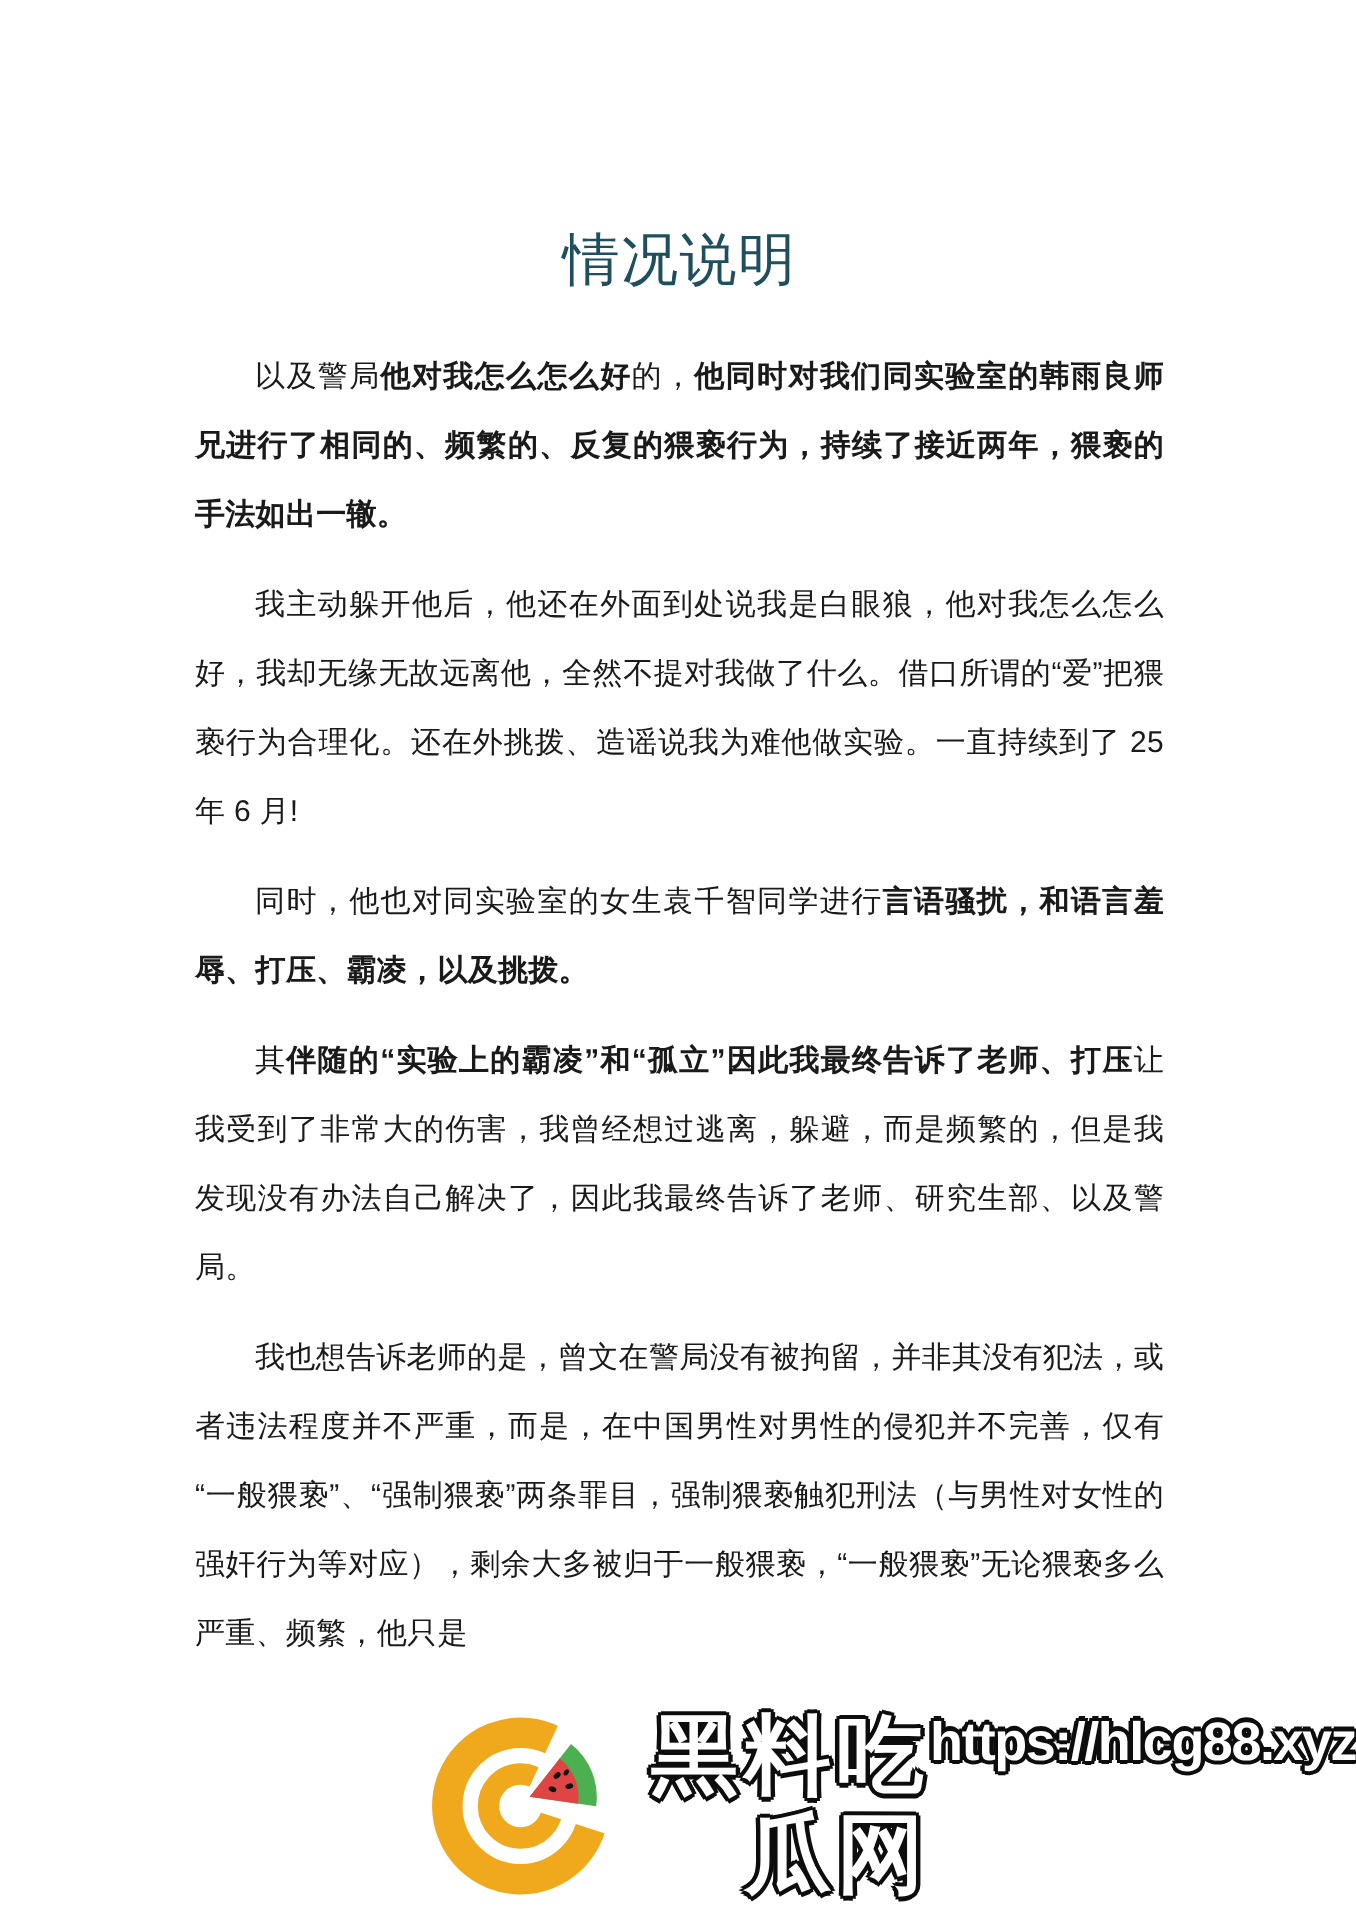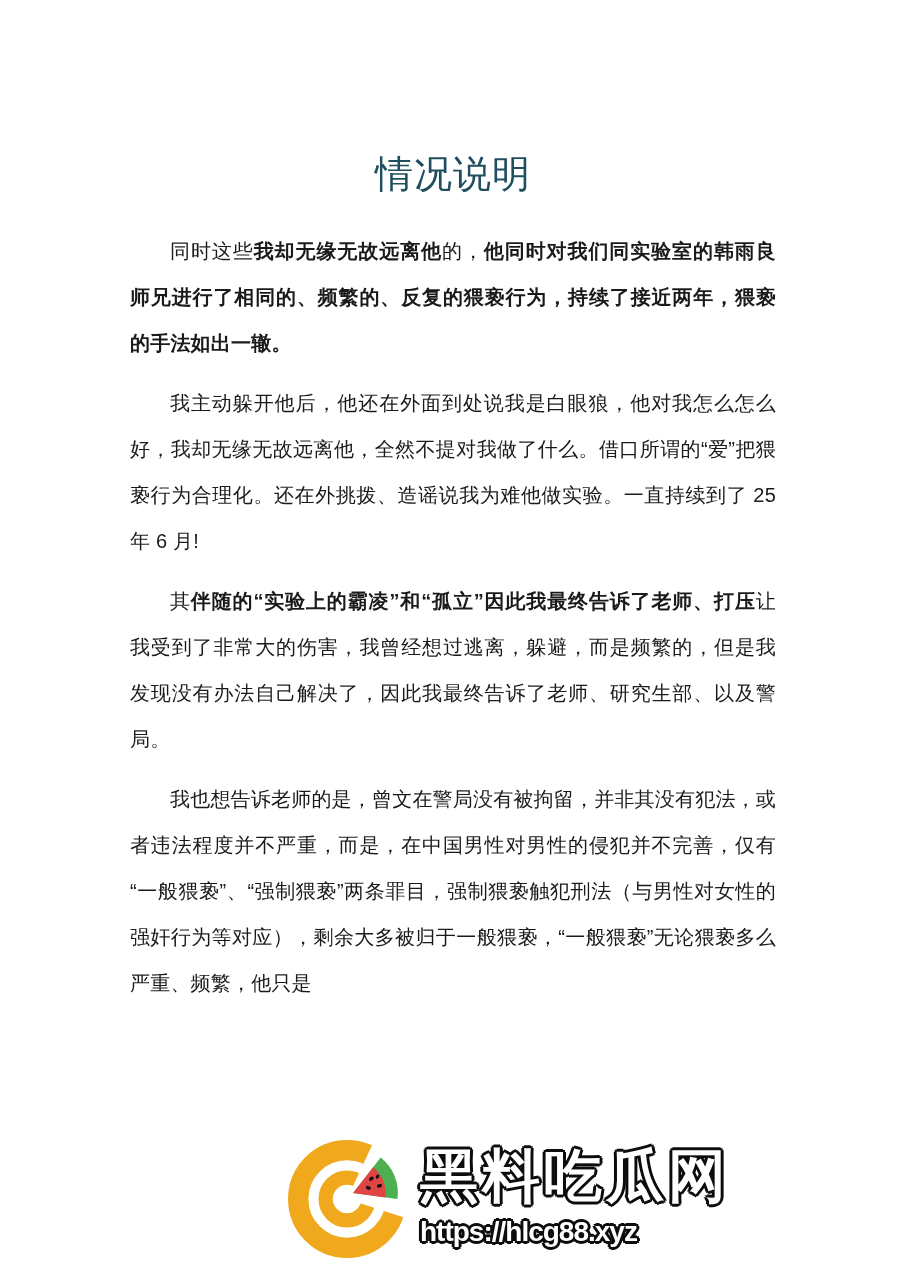--- a/index.html
+++ b/index.html
@@ -38,45 +38,46 @@
   .body-text .b { font-weight: 700; }
   
   .watermark {
     position: absolute;
     left: 286px;
     top: 1138px;
     display: flex;
     align-items: center;
   }
   .wm-logo { width: 122px; height: 122px; flex: 0 0 auto; }
-  .wm-text { margin-left: 12px; display: flex; flex-direction: column; align-items: flex-start; text-align: right; }
+  .wm-text { margin-left: 12px; display: flex; flex-direction: row; align-items: flex-start; text-align: right; }
   .outline-txt {
     color: #ffffff;
     font-weight: 700;
     text-shadow:
       -2px -2px 0 #0d0d0d, 2px -2px 0 #0d0d0d,
       -2px  2px 0 #0d0d0d, 2px  2px 0 #0d0d0d,
        0   -2px 0 #0d0d0d, 0    2px 0 #0d0d0d,
       -2px  0   0 #0d0d0d, 2px  0   0 #0d0d0d,
       -3px  0   0 #0d0d0d, 3px  0   0 #0d0d0d,
        0   -3px 0 #0d0d0d, 0    3px 0 #0d0d0d;
   }
   .wm-site { font-size: 58px; line-height: 66px; letter-spacing: 4px; }
-  .wm-url  { font-size: 28px; line-height: 46px; letter-spacing: -1px; }
+  .wm-url  { font-size: 36px; line-height: 46px; letter-spacing: -1px; }
 </style>
 </head>
 <body>
 
 <div class="page">
   <div class="doc">
     <h1 class="doc-title" style="color: rgb(31, 78, 95);">情况说明</h1>
     <div class="body-text">
 
-        <p><span>同时这些</span><span class="b">我却无缘无故远离他</span><span>的，</span><span class="b">他同时对我们同实验室的韩雨良师兄进行了相同的、频繁的、反复的猥亵行为，持续了接近两年，猥亵的手法如出一辙。</span></p>
+        <p><span>以及警局</span><span class="b">他对我怎么怎么好</span><span>的，</span><span class="b">他同时对我们同实验室的韩雨良师兄进行了相同的、频繁的、反复的猥亵行为，持续了接近两年，猥亵的手法如出一辙。</span></p>
         <p><span>我主动躲开他后，他还在外面到处说我是白眼狼，他对我怎么怎么好，我却无缘无故远离他，全然不提对我做了什么。借口所谓的“爱”把猥亵行为合理化。还在外挑拨、造谣说我为难他做实验。一直持续到了 25 年 6 月!</span></p>
+        <p><span>同时，他也对同实验室的女生袁千智同学进行</span><span class="b">言语骚扰，和语言羞辱、打压、霸凌，以及挑拨。</span></p>
         <p><span>其</span><span class="b">伴随的“实验上的霸凌”和“孤立”因此我最终告诉了老师、打压</span><span>让我受到了非常大的伤害，我曾经想过逃离，躲避，而是频繁的，但是我发现没有办法自己解决了，因此我最终告诉了老师、研究生部、以及警局。</span></p>
         <p><span>我也想告诉老师的是，曾文在警局没有被拘留，并非其没有犯法，或者违法程度并不严重，而是，在中国男性对男性的侵犯并不完善，仅有“一般猥亵”、“强制猥亵”两条罪目，强制猥亵触犯刑法（与男性对女性的强奸行为等对应），剩余大多被归于一般猥亵，“一般猥亵”无论猥亵多么严重、频繁，他只是</span></p>
       </div>
   </div>
 
   <div class="watermark">
     <svg class="wm-logo" viewBox="0 0 120 120" aria-hidden="true">
 
       <circle cx="60" cy="60" r="48" fill="none" stroke-width="20" stroke="#F0A81C"></circle>
 

